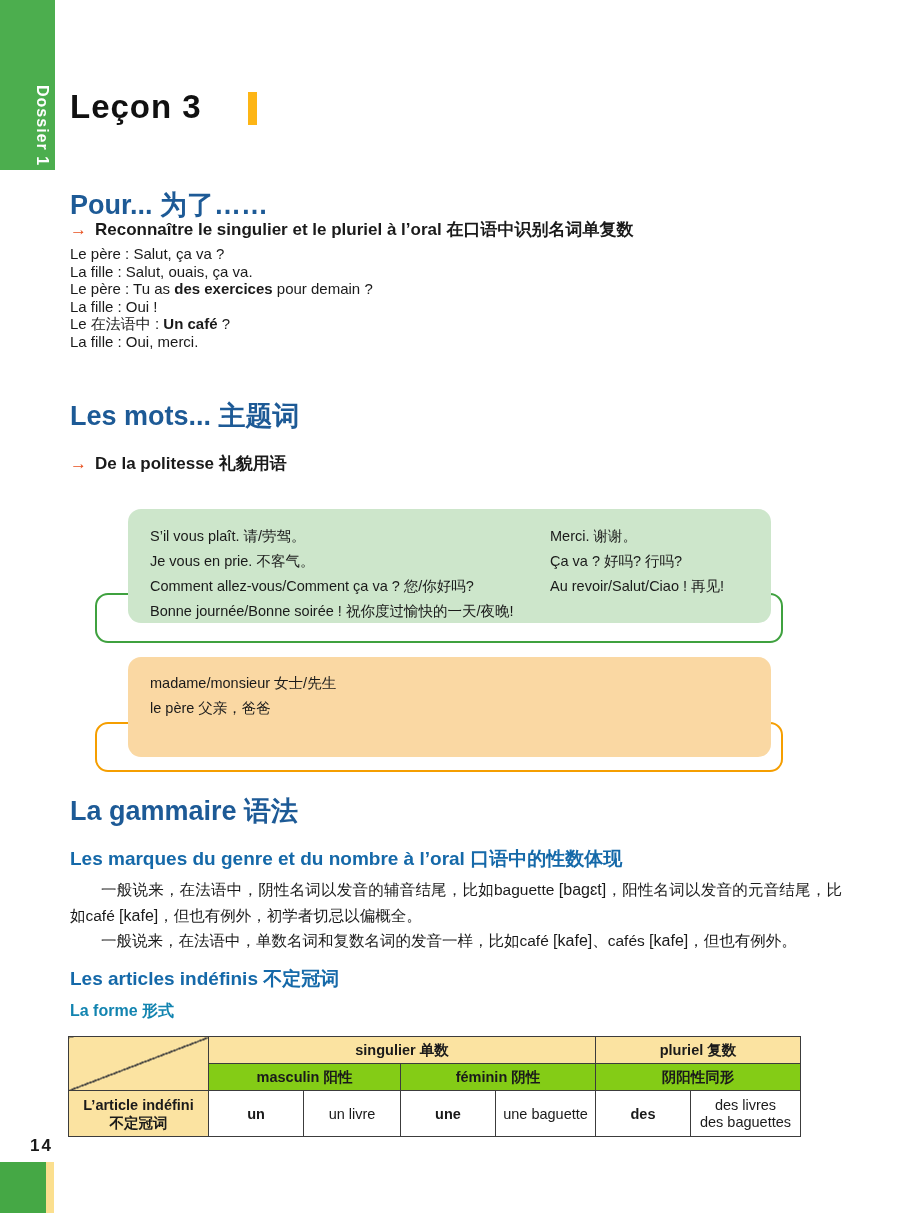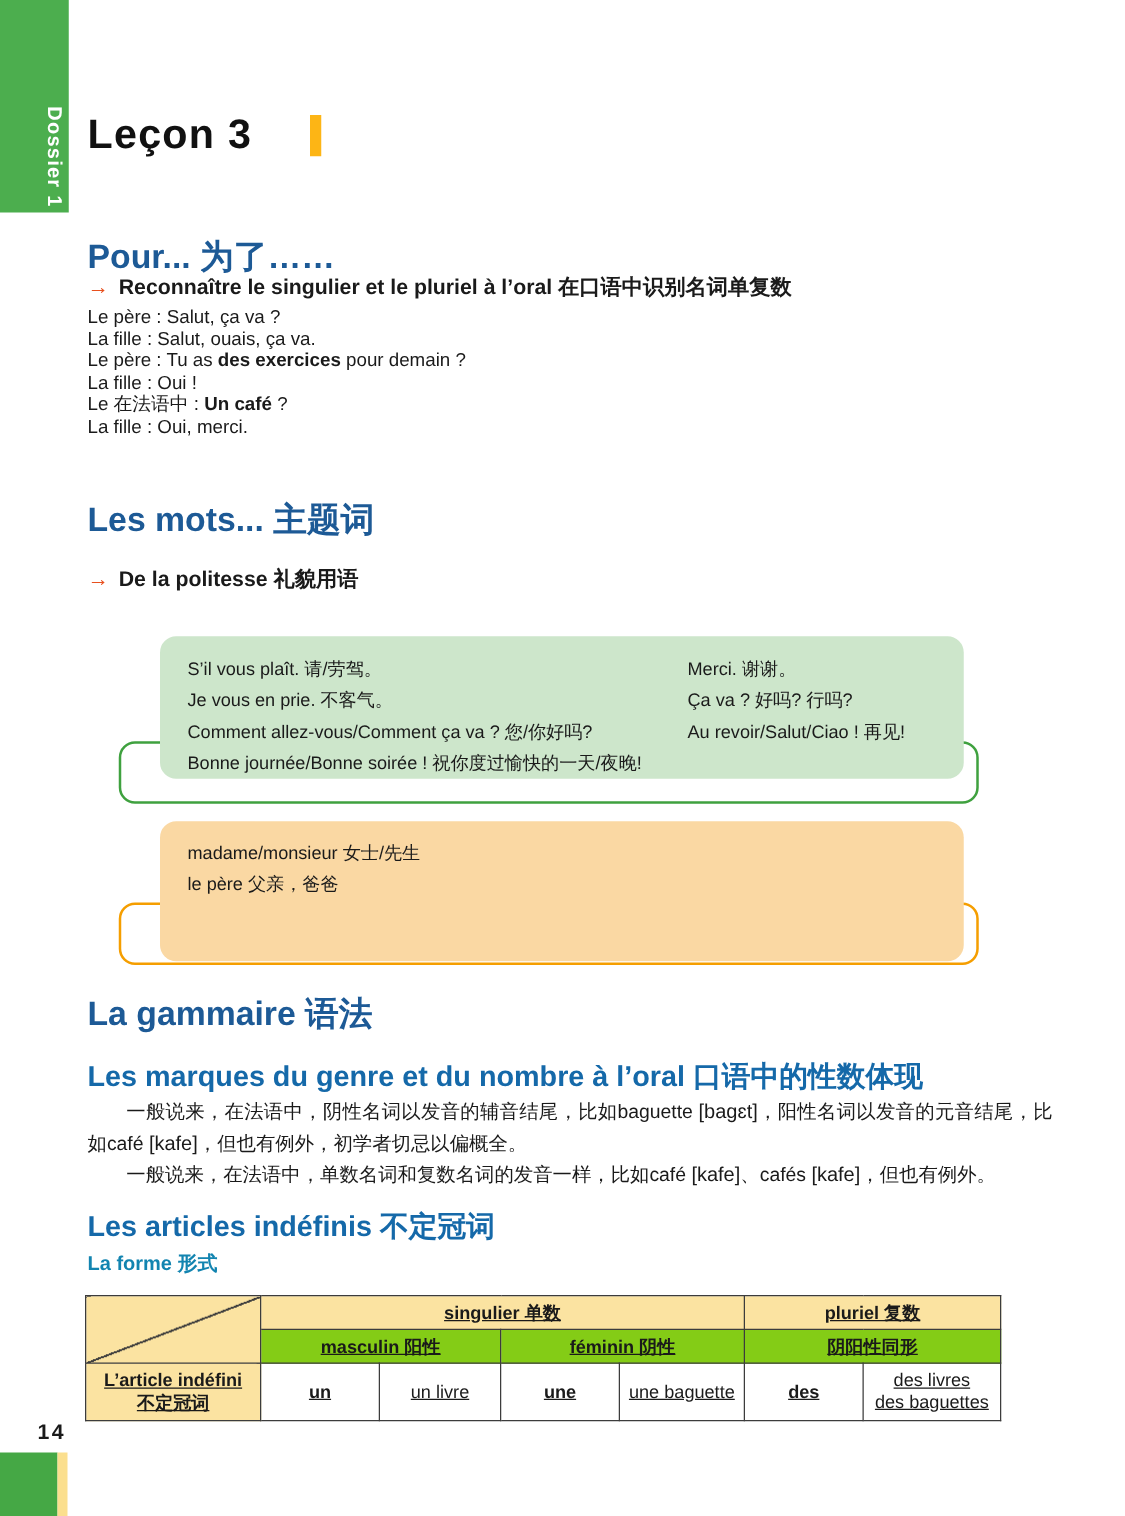--- a/index.html
+++ b/index.html
@@ -20,57 +20,57 @@
     position:absolute; right:4px; bottom:4px;
     writing-mode:vertical-rl;
     color:#ffffff; font-weight:bold; font-size:16px; letter-spacing:1px;
   }
   
   .lecon-row { position:absolute; left:70px; top:88px; display:flex; align-items:center; }
   .lecon-title { font-size:33px; font-weight:bold; color:#111; letter-spacing:1px; }
   .lecon-bar { width:9px; height:33px; background:#fdb515; margin-left:46px; margin-top:2px; }
   
   .h-section { position:absolute; left:70px; font-size:27px; font-weight:bold; color:#1d5a96; }
-  .h-sub     { position:absolute; left:70px; font-size:23px; font-weight:bold; color:#1569a9; }
+  .h-sub     { position:absolute; left:70px; font-size:19px; font-weight:bold; color:#1569a9; }
   .h-sub3    { position:absolute; left:70px; font-size:16px; font-weight:bold; color:#1284b0; }
   .objective { position:absolute; left:70px; font-size:17px; font-weight:bold; color:#1a1a1a; }
   .objective .arrow { color:#e8501e; margin-right:8px; font-weight:bold; }
   
   .dialogue { position:absolute; left:70px; top:245px; font-size:15px; line-height:17.6px; }
   .dialogue b, .seg-b { font-weight:bold; }
   
   .outline-box {
     position:absolute; left:95px; width:688px; height:50px;
     border-radius:13px; background:transparent; z-index:1;
   }
   .outline-green  { top:593px; border:2px solid #3fa13f; }
   .outline-orange { top:722px; border:2px solid #f59e00; }
   .card {
     position:absolute; left:128px; width:643px; border-radius:13px; z-index:2;
     font-size:14.5px;
   }
   .card-green  { top:509px; height:114px; background:#cde6cb; padding:15px 0 0 12px; }
-  .card-orange { top:657px; height:112px; background:#fad8a3; padding:14px 0 0 22px; }
+  .card-orange { top:657px; height:100px; background:#fad8a3; padding:14px 0 0 22px; }
   .card-green  .col-left  { position:absolute; left:22px;  top:15px; }
   .card-green  .col-right { position:absolute; left:422px; top:15px; }
   .card-orange .col-left  { position:absolute; left:22px;  top:14px; }
   .card-orange .col-right { position:absolute; left:272px; top:14px; }
   .card .line { line-height:25px; white-space:nowrap; }
   
   .grammar-text { position:absolute; left:70px; top:877px; width:772px; font-size:15.5px; line-height:25.5px; }
   .grammar-text p { text-indent:2em; text-align:justify; }
   .phon { font-family:Liberation Sans, sans-serif; font-size:16px; }
   
   table.forme {
     position:absolute; left:68px; top:1036px;
     border-collapse:collapse; table-layout:fixed;
     font-size:14.5px; text-align:center;
   }
   table.forme td, table.forme th {
-    border:1.6px solid #3c3c3c; padding:0; vertical-align:middle;text-decoration:underline;
+    border:1.6px solid #3c3c3c; padding:0; vertical-align:middle;
   }
   .bg-yellow { background:#fbe3a1; }
   .bg-blue   { background:#84cc16; }
   .corner-cell {
     background:
       linear-gradient(to bottom right,
         transparent calc(50% - 0.8px), #3c3c3c calc(50% - 0.8px),
         #3c3c3c calc(50% + 0.8px), transparent calc(50% + 0.8px)),
       #fbe3a1;
   }

